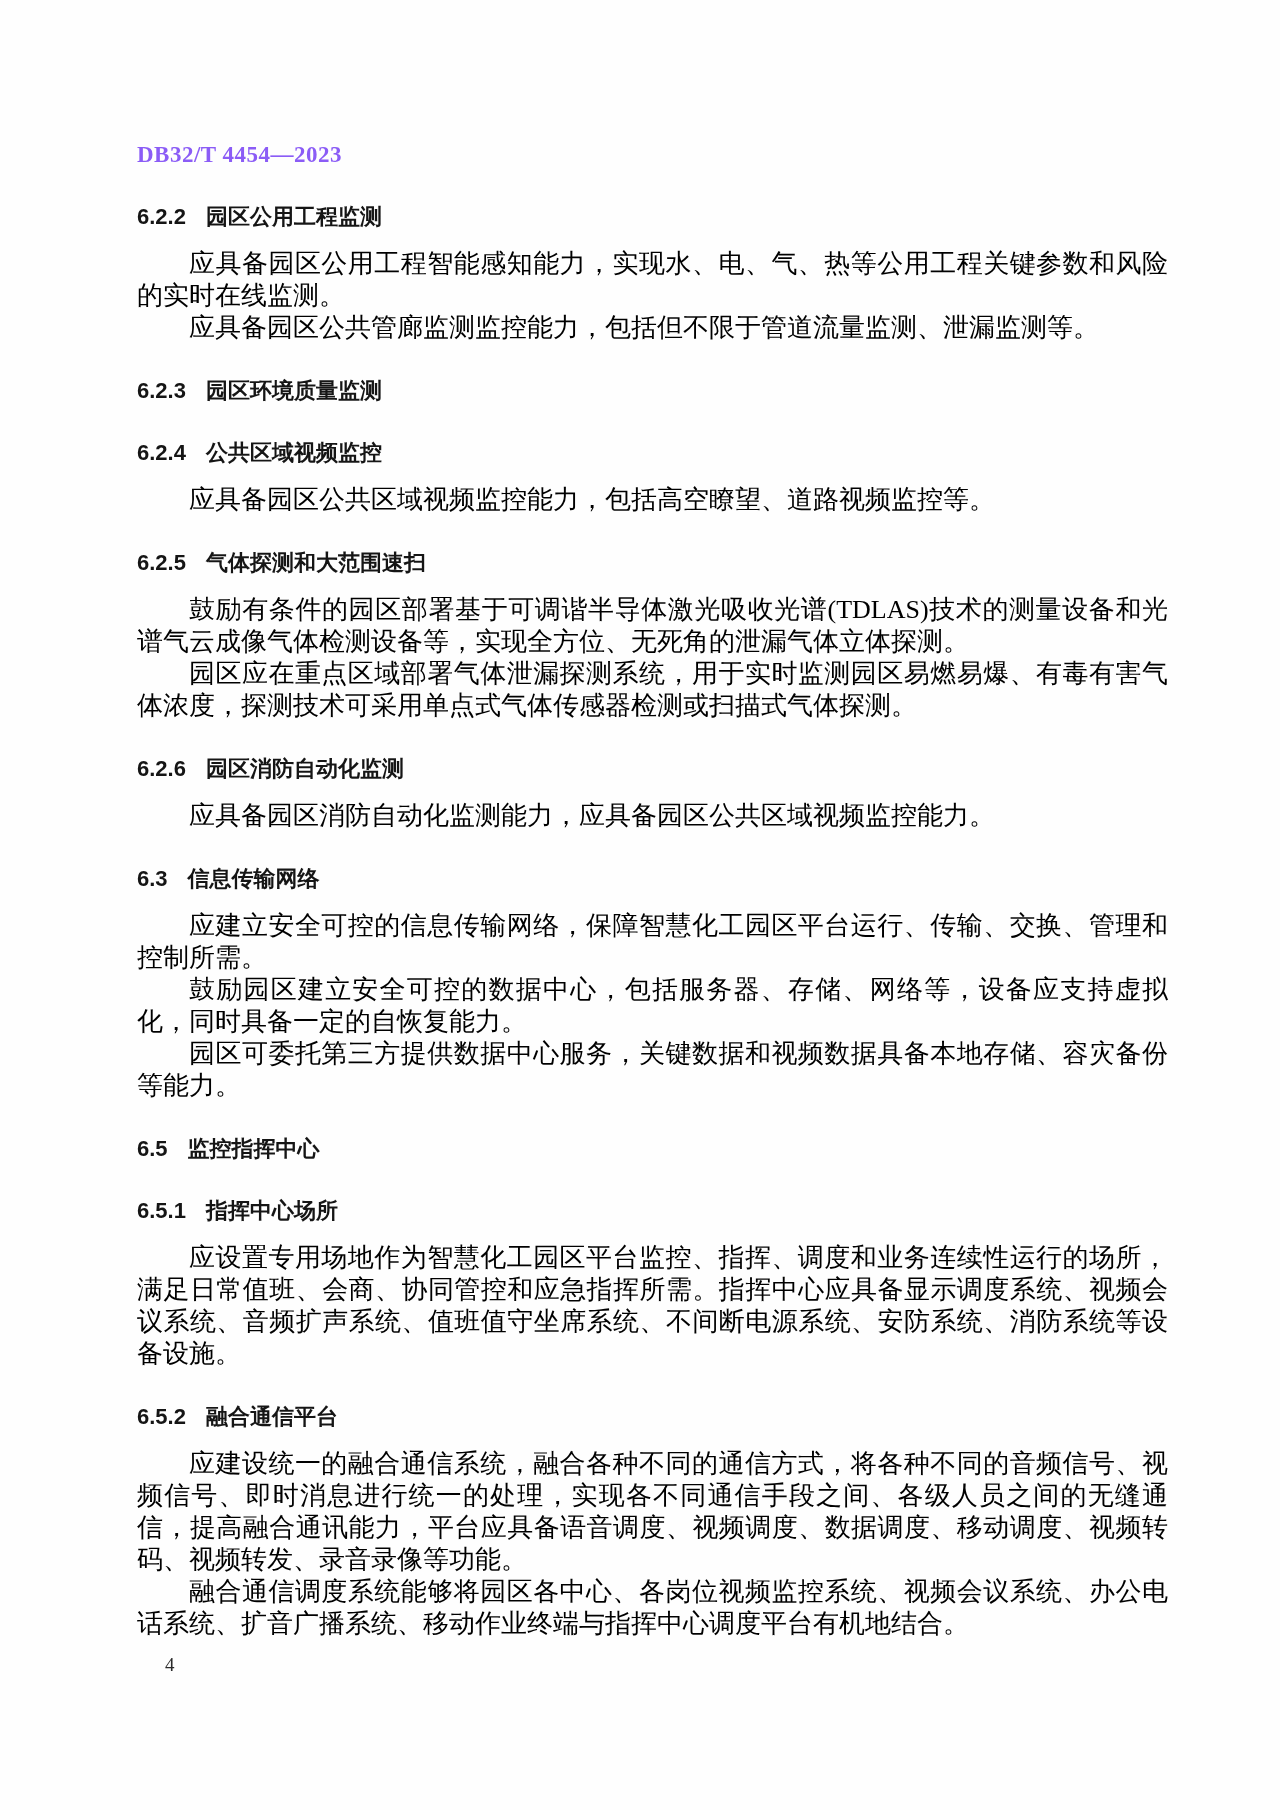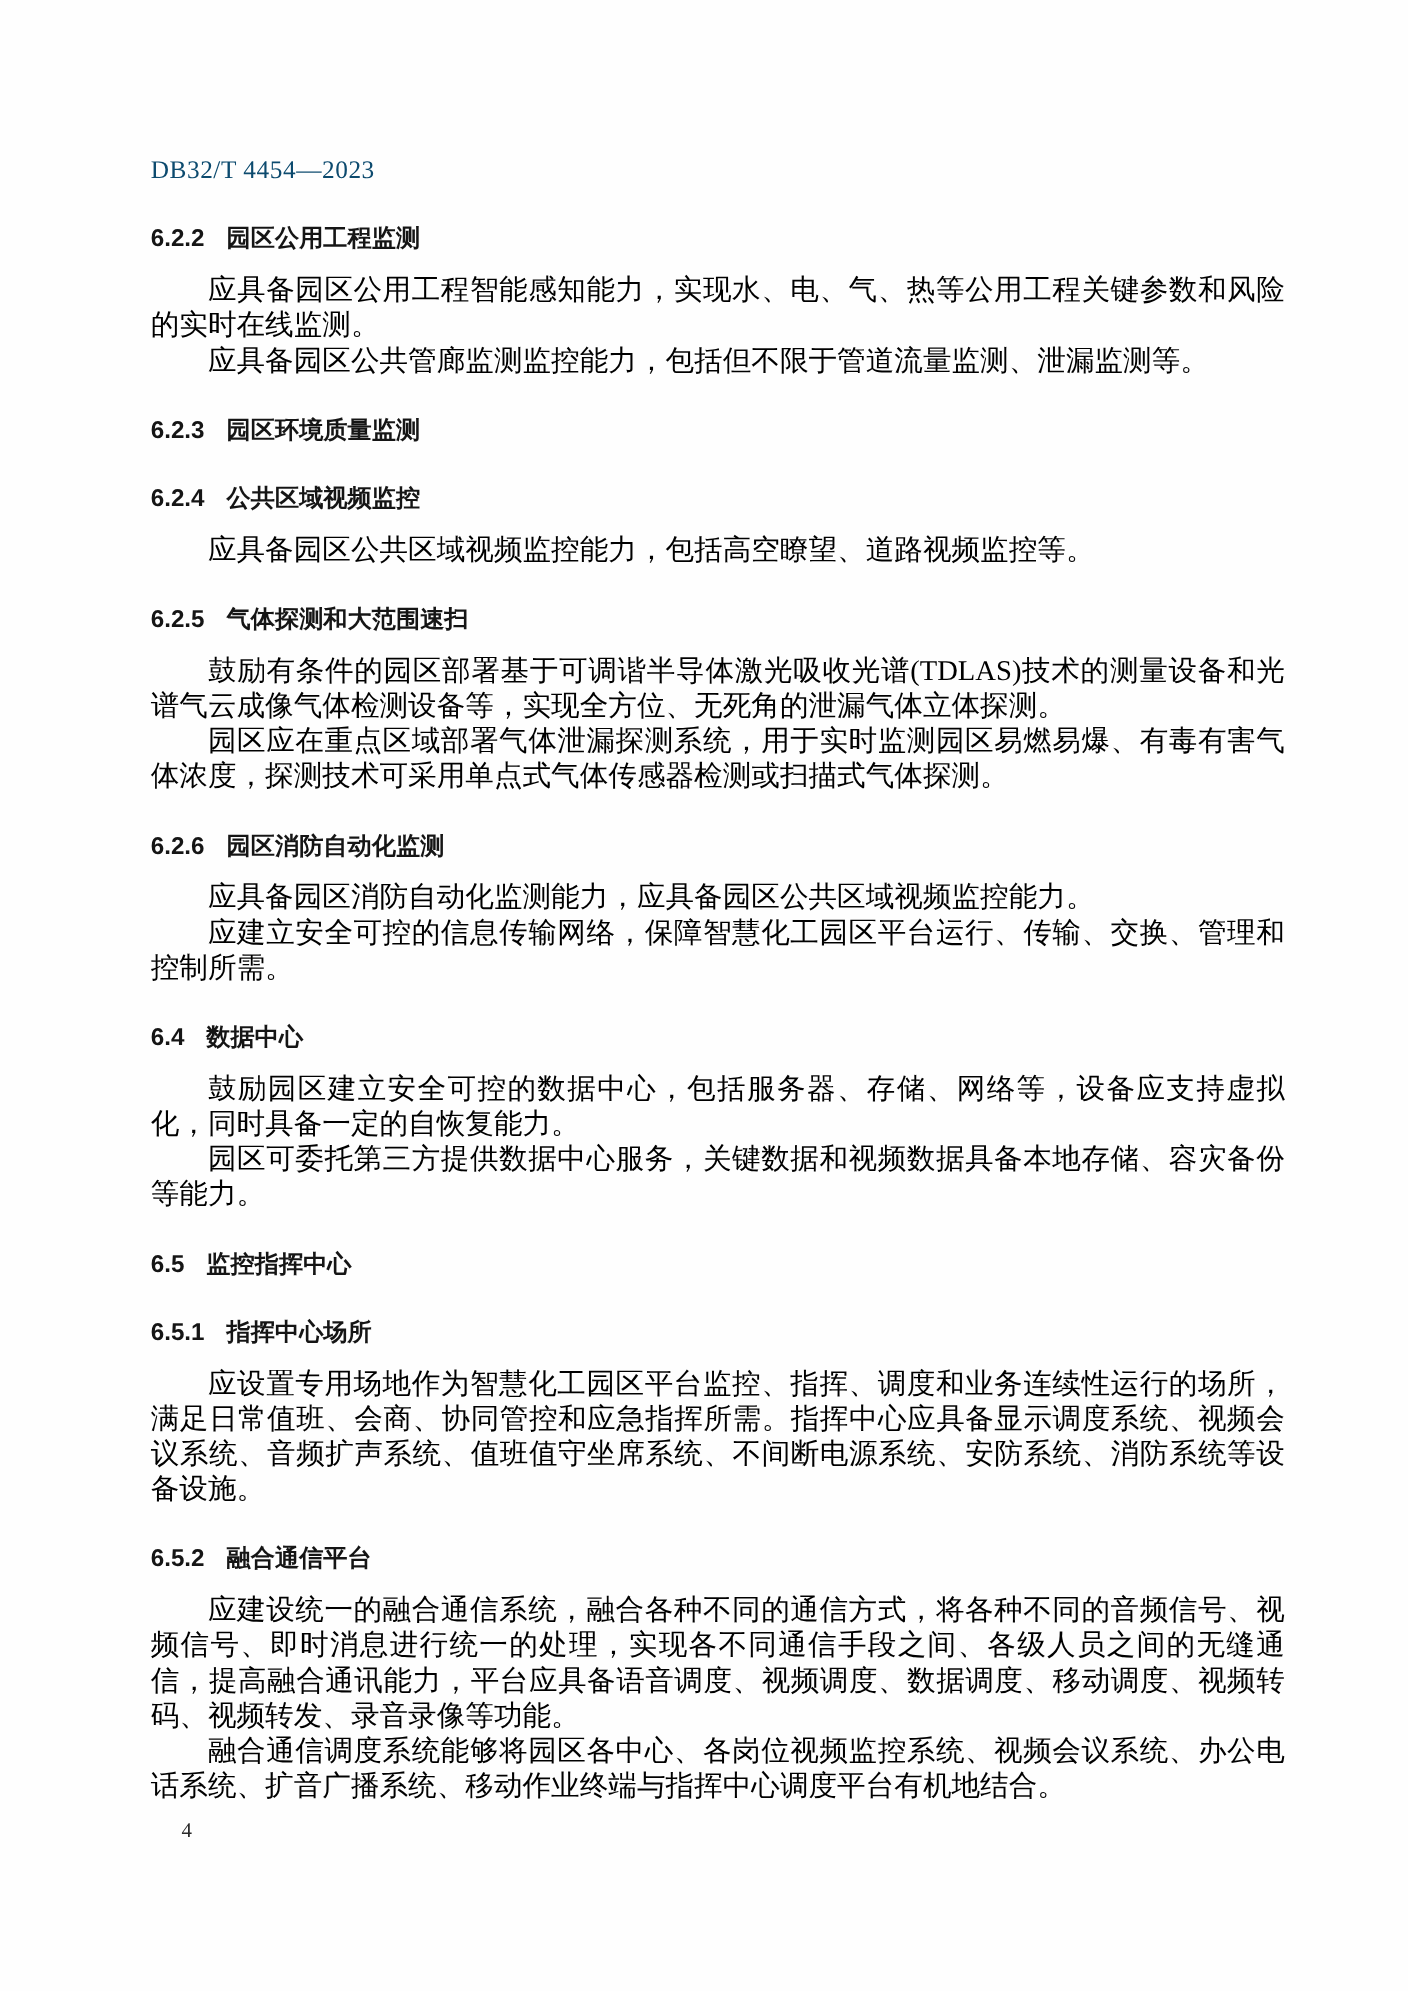--- a/index.html
+++ b/index.html
@@ -14,26 +14,26 @@
     margin: 0 auto;
     background: #fefefe;
     box-sizing: border-box;
     padding: 140px 112px 0 137px;
     color: #1b1b1b;
     font-family: "Liberation Serif", "DejaVu Serif", serif;
     overflow: hidden;
   }
   .doc-number {
     font-family: "Liberation Serif", "DejaVu Serif", serif;
-    font-weight: normal;
+    font-weight: bold;
     font-size: 23px;
     line-height: 30px;
     letter-spacing: 0.5px;
     margin-bottom: 14px;
-    color: #0c4a6e;
+    color: #8b5cf6;
   }
   .sec-heading {
     font-family: "Liberation Sans", "DejaVu Sans", sans-serif;
     font-weight: bold;
     font-size: 22px;
     line-height: 30px;
     margin: 32px 0 16px 0;
     color: #151515;
   }
   .sec-num {
@@ -72,22 +72,22 @@
       <p class="body-para">应具备园区公用工程智能感知能力，实现水、电、气、热等公用工程关键参数和风险的实时在线监测。</p>
       <p class="body-para">应具备园区公共管廊监测监控能力，包括但不限于管道流量监测、泄漏监测等。</p>
       <div class="sec-heading"><span class="sec-num">6.2.3</span><span class="sec-title">园区环境质量监测</span></div>
       <div class="sec-heading"><span class="sec-num">6.2.4</span><span class="sec-title">公共区域视频监控</span></div>
       <p class="body-para">应具备园区公共区域视频监控能力，包括高空瞭望、道路视频监控等。</p>
       <div class="sec-heading"><span class="sec-num">6.2.5</span><span class="sec-title">气体探测和大范围速扫</span></div>
       <p class="body-para">鼓励有条件的园区部署基于可调谐半导体激光吸收光谱(TDLAS)技术的测量设备和光谱气云成像气体检测设备等，实现全方位、无死角的泄漏气体立体探测。</p>
       <p class="body-para">园区应在重点区域部署气体泄漏探测系统，用于实时监测园区易燃易爆、有毒有害气体浓度，探测技术可采用单点式气体传感器检测或扫描式气体探测。</p>
       <div class="sec-heading"><span class="sec-num">6.2.6</span><span class="sec-title">园区消防自动化监测</span></div>
       <p class="body-para">应具备园区消防自动化监测能力，应具备园区公共区域视频监控能力。</p>
+      <div class="sec-heading"><span class="sec-num">6.3</span><span class="sec-title">信息传输网络</span></div>
       <p class="body-para">应建立安全可控的信息传输网络，保障智慧化工园区平台运行、传输、交换、管理和控制所需。</p>
-      <div class="sec-heading"><span class="sec-num">6.4</span><span class="sec-title">数据中心</span></div>
       <p class="body-para">鼓励园区建立安全可控的数据中心，包括服务器、存储、网络等，设备应支持虚拟化，同时具备一定的自恢复能力。</p>
       <p class="body-para">园区可委托第三方提供数据中心服务，关键数据和视频数据具备本地存储、容灾备份等能力。</p>
       <div class="sec-heading"><span class="sec-num">6.5</span><span class="sec-title">监控指挥中心</span></div>
       <div class="sec-heading"><span class="sec-num">6.5.1</span><span class="sec-title">指挥中心场所</span></div>
       <p class="body-para">应设置专用场地作为智慧化工园区平台监控、指挥、调度和业务连续性运行的场所，满足日常值班、会商、协同管控和应急指挥所需。指挥中心应具备显示调度系统、视频会议系统、音频扩声系统、值班值守坐席系统、不间断电源系统、安防系统、消防系统等设备设施。</p>
       <div class="sec-heading"><span class="sec-num">6.5.2</span><span class="sec-title">融合通信平台</span></div>
       <p class="body-para">应建设统一的融合通信系统，融合各种不同的通信方式，将各种不同的音频信号、视频信号、即时消息进行统一的处理，实现各不同通信手段之间、各级人员之间的无缝通信，提高融合通讯能力，平台应具备语音调度、视频调度、数据调度、移动调度、视频转码、视频转发、录音录像等功能。</p>
       <p class="body-para">融合通信调度系统能够将园区各中心、各岗位视频监控系统、视频会议系统、办公电话系统、扩音广播系统、移动作业终端与指挥中心调度平台有机地结合。</p>
     </div>
 

